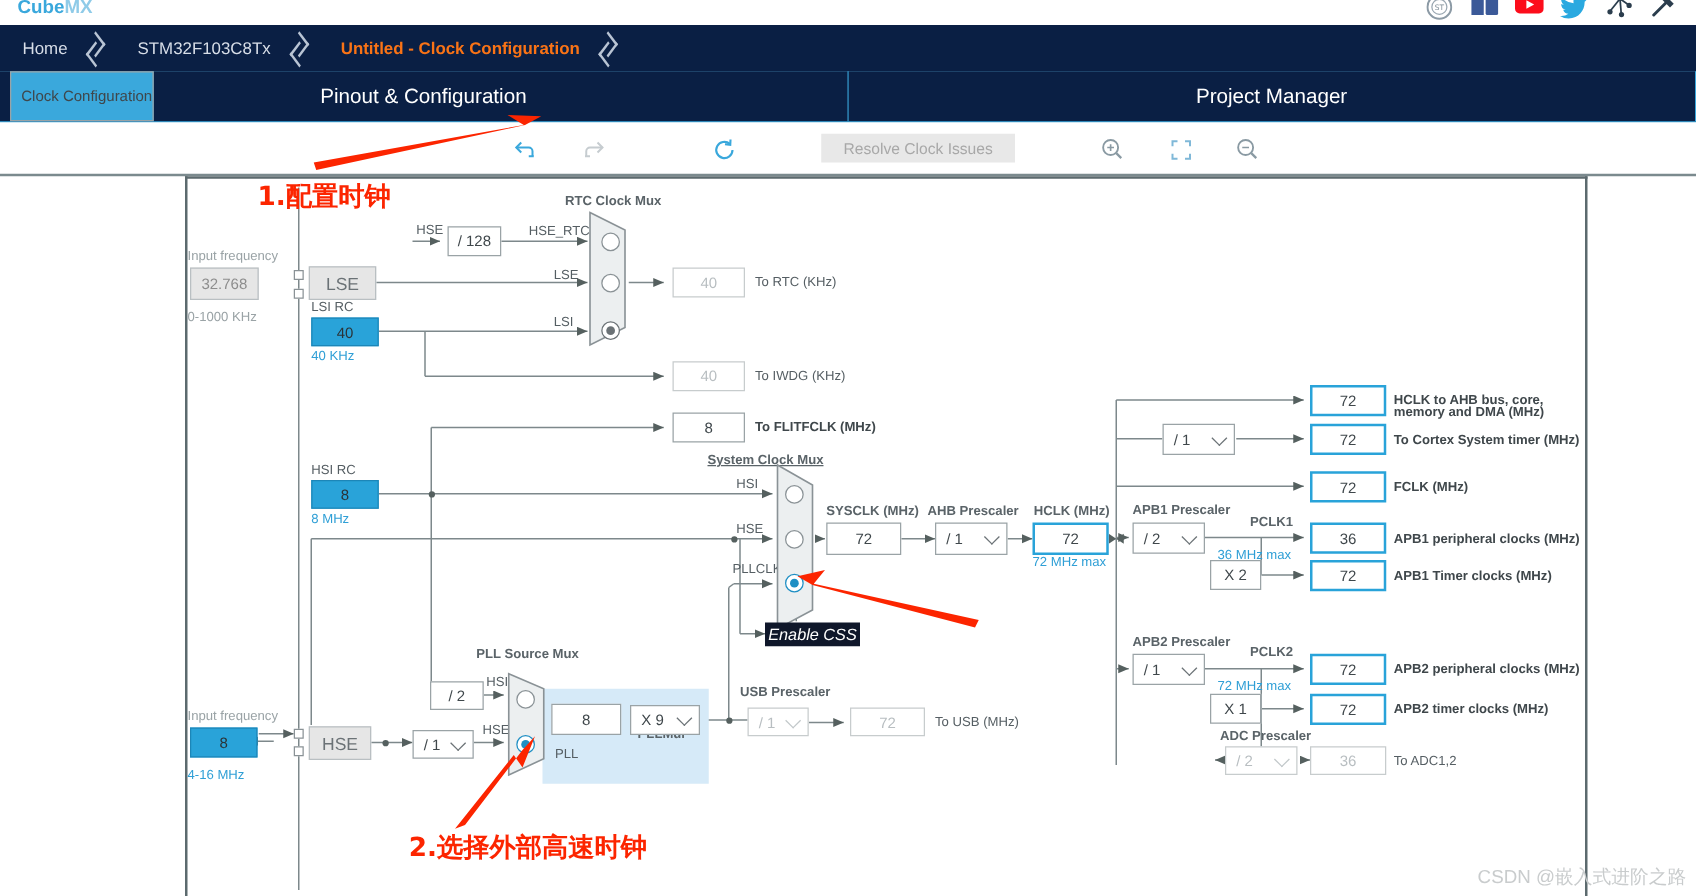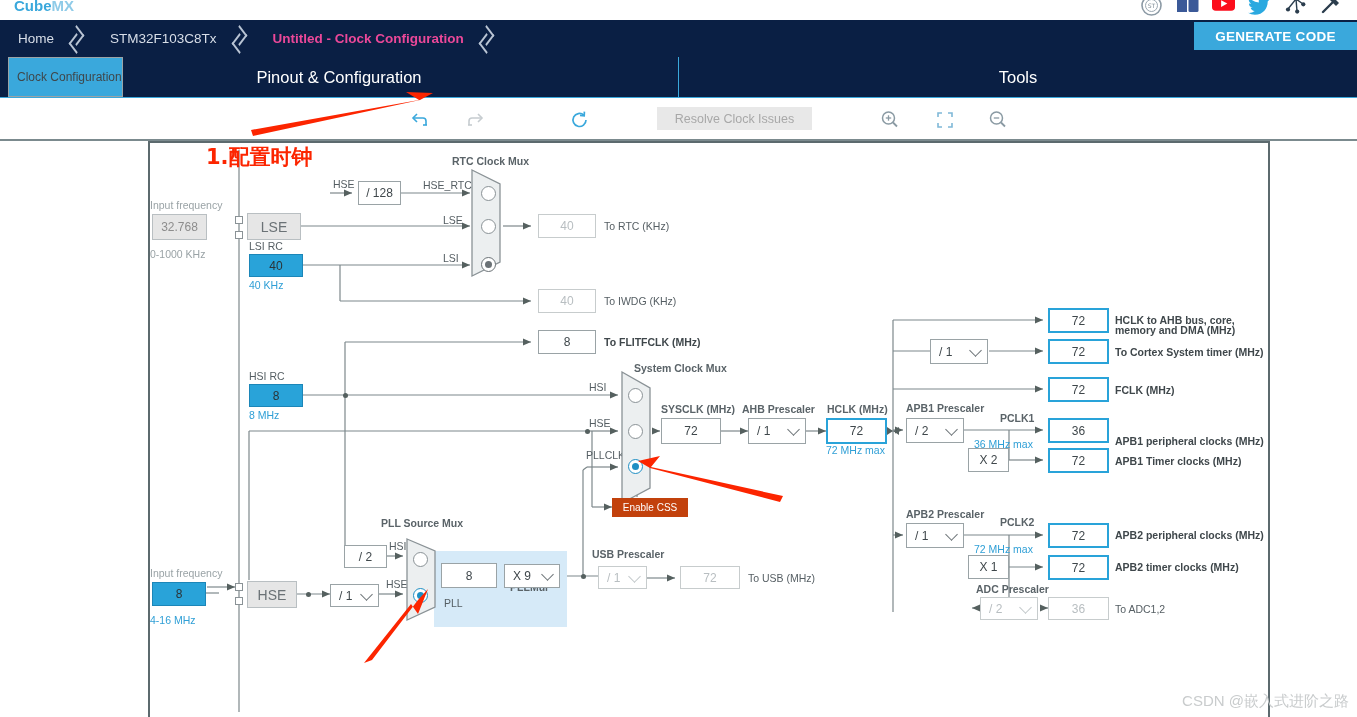--- a/index.html
+++ b/index.html
@@ -20,21 +20,21 @@
   .socials { position:absolute; right:14px; top:-6px; display:flex; gap:13px; align-items:center; }
   .soc { width:23px; height:23px; display:flex; align-items:center; justify-content:center; }
   .soc svg { display:block; }
 
   
   .breadcrumb {
     position:absolute; left:0; top:20px; width:1357px; height:37px;
     background:#0a1f44; display:flex; align-items:center;
   }
   .crumb { color:#d8dee8; font-size:13.5px; padding:0 0 0 18px; white-space:nowrap; }
-  .crumb.active { color:#ec4899; font-weight:bold; }
+  .crumb.active { color:#f97316; font-weight:bold; }
   .chev { width:28px; height:37px; position:relative; flex:0 0 28px; margin-left:10px; }
   .chev::before {
     content:""; position:absolute; left:6px; top:9px;
     width:11px; height:11px; border-top:2px solid #b9c4d4; border-right:2px solid #b9c4d4;
     transform: rotate(45deg) skew(8deg,8deg);
   }
   .chev::after {
     content:""; position:absolute; left:6px; top:17px;
     width:11px; height:11px; border-bottom:2px solid #b9c4d4; border-left:2px solid #b9c4d4;
     transform: rotate(45deg) skew(8deg,8deg);
@@ -83,21 +83,21 @@
   .lbl.hdr { color:#5a6368; font-weight:bold; font-size:10.5px; }
 
   .box {
     position:absolute; border:1px solid #9aa3a6; background:#fff;
     font-size:12px; color:#3f474b; display:flex; align-items:center; justify-content:center;
   }
   .box.grey { background:#e6e6e6; color:#8d8d8d; border-color:#b9bfc2; }
   .box.cyan { background:#29a3d9; border:1px solid #1c86b8; color:#2b3337; }
   .box.cyanborder { border:2px solid #29a3d9; color:#3f474b; }
   .box.disabled { color:#b8bec1; border-color:#c7cccd; }
-  .box.cssbtn { background:#c2410c; color:#fff; border:none; font-size:10px; cursor:pointer; }
+  .box.cssbtn { background:#0f172a; color:#fff; border:none; font-size:13px; cursor:pointer;font-style:italic; }
   .box.hse-static { background:#e6e6e6; border:1px solid #b9bfc2; color:#6b7276; font-size:14px; }
 
   .sel {
     position:absolute; border:1px solid #9aa3a6; background:#fff;
     font-size:12px; color:#3f474b; display:flex; align-items:center;
     padding-left:8px; cursor:pointer;
   }
   .sel.disabled { color:#b8bec1; border-color:#c7cccd; }
   .sel .cv { position:absolute; right:7px; top:50%; width:9px; height:9px; margin-top:-6px;
              border-left:1.6px solid #6b7276; border-bottom:1.6px solid #6b7276; transform:rotate(-45deg); }
@@ -186,26 +186,25 @@
   </div>
 
   <div class="breadcrumb">
     <div class="crumb">Home</div>
     <div class="chev"></div>
     <div class="crumb">STM32F103C8Tx</div>
     <div class="chev"></div>
     <div class="crumb active">Untitled - Clock Configuration</div>
     <div class="chev"></div>
   </div>
-  <div class="gen-code">GENERATE CODE</div>
 
   <div class="tabs">
     <div class="tab sel">Clock Configuration</div>
     <div class="tab">Pinout &amp; Configuration</div>
-    <div class="tab last">Tools</div>
+    <div class="tab">Project Manager</div>
   </div>
 
   <div class="toolbar"></div>
   <div class="tb-icon" style="left:408px;">
     <svg width="24" height="24" viewBox="0 0 24 24">
         <path d="M9 6 L5 10 L9 14" fill="none" stroke="#3aa8dc" stroke-width="1.6"></path>
         <path d="M5 10 H15 a3 3 0 0 1 3 3 v4" fill="none" stroke="#3aa8dc" stroke-width="1.6"></path>
         <path d="M15 17 H19" fill="none" stroke="#3aa8dc" stroke-width="1.6"></path>
       </svg>
   </div>
@@ -387,21 +386,21 @@
   <div class="lbl" style="left:604px; top:295px;">To IWDG (KHz)</div>
 
   <div class="box" style="left:538px; top:330px; width:58px; height:24px;">8</div>
   <div class="lbl dark" style="left:604px; top:336px;">To FLITFCLK (MHz)</div>
 
   <div class="lbl" style="left:249px; top:370px;">HSI RC</div>
   <div class="box cyan" style="left:249px; top:384px; width:54px; height:23px;">8</div>
   <div class="lbl blue" style="left:249px; top:409px;">8 MHz</div>
   <div class="dot" style="left:343px; top:393px;"></div>
 
-  <div class="lbl hdr" style="left:634px; top:362px;">System Clock Mux</div>
+  <div class="lbl hdr" style="left:566px; top:362px;text-decoration:underline;">System Clock Mux</div>
   <div class="lbl" style="left:589px; top:381px;">HSI</div>
   <div class="lbl" style="left:589px; top:417px;">HSE</div>
   <div class="lbl" style="left:586px; top:449px;">PLLCLK</div>
   <div class="mux" style="left:620px; top:370px;">
     <svg width="36" height="135" viewBox="0 0 36 135">
         <polygon points="2,2 30,18 30,118 2,133" fill="#eceff0" stroke="#8a9296" stroke-width="1.3"></polygon>
       </svg>
   </div>
   <div class="radio" style="left:628px; top:388px;"></div>
   <div class="radio" style="left:628px; top:424px;"></div>
@@ -437,21 +436,21 @@
   <div class="lbl dark" style="left:1115px; top:384px;">FCLK (MHz)</div>
 
   <div class="lbl hdr" style="left:906px; top:402px;">APB1 Prescaler</div>
   <div class="sel" style="left:906px; top:418px; width:58px; height:25px;">
     <span>/ 2</span>
     <span class="cv"></span>
   </div>
   <div class="lbl hdr" style="left:1000px; top:412px;">PCLK1</div>
   <div class="lbl blue" style="left:974px; top:438px;">36 MHz max</div>
   <div class="box cyanborder" style="left:1048px; top:418px; width:61px; height:25px;">36</div>
-  <div class="lbl dark" style="left:1115px; top:425px;margin-top:10px;">APB1 peripheral clocks (MHz)</div>
+  <div class="lbl dark" style="left:1115px; top:425px;">APB1 peripheral clocks (MHz)</div>
   <div class="box" style="left:968px; top:448px; width:41px; height:24px;">X 2</div>
   <div class="box cyanborder" style="left:1048px; top:448px; width:61px; height:25px;">72</div>
   <div class="lbl dark" style="left:1115px; top:455px;">APB1 Timer clocks (MHz)</div>
 
   <div class="lbl hdr" style="left:906px; top:508px;">APB2 Prescaler</div>
   <div class="sel" style="left:906px; top:523px; width:58px; height:25px;">
     <span>/ 1</span>
     <span class="cv"></span>
   </div>
   <div class="lbl hdr" style="left:1000px; top:516px;">PCLK2</div>
@@ -519,16 +518,17 @@
     </defs>
 
     <polygon points="253,136 420,100 433,93 406,92 419,100 251,130" fill="#fc2500"></polygon>
 
     <polygon points="780,502 650,468 638,461 660,456 651,467 783,496" fill="#fc2500"></polygon>
 
     <polygon points="372,660 418,600 428,589 418,614 411,604 364,663" fill="#fc2500"></polygon>
   </svg>
 
   <div class="ann" style="left:206px; top:143px;">1.配置时钟</div>
+  <div class="ann" style="left:327px; top:664px;">2.选择外部高速时钟</div>
 
   <div class="watermark">CSDN @嵌入式进阶之路</div>
 
 </div>
 
 </body></html>

